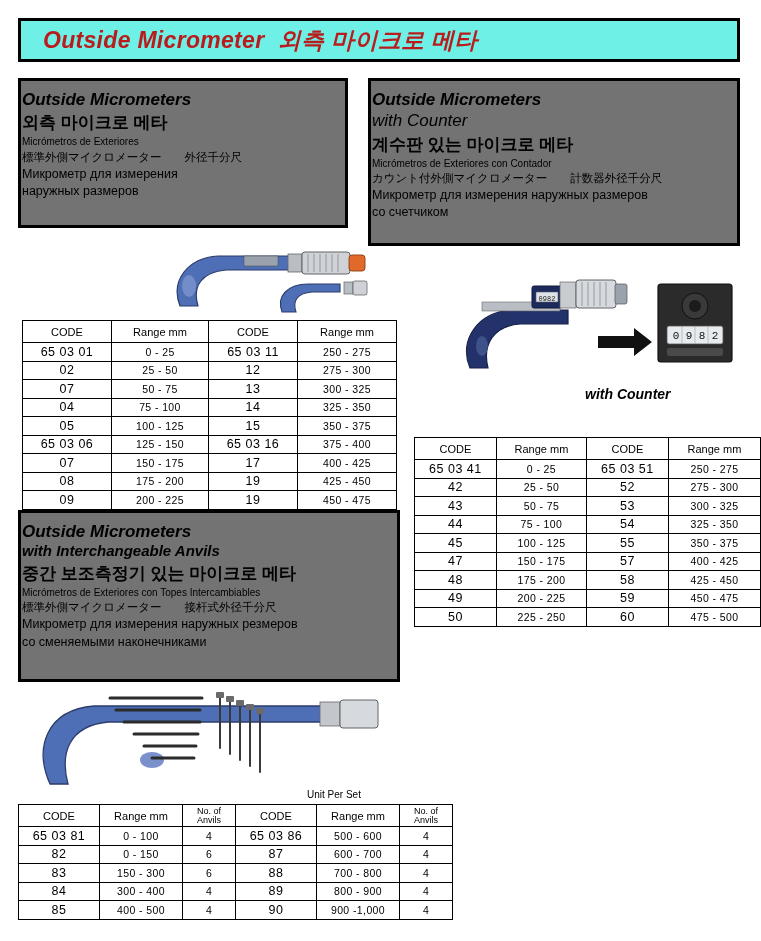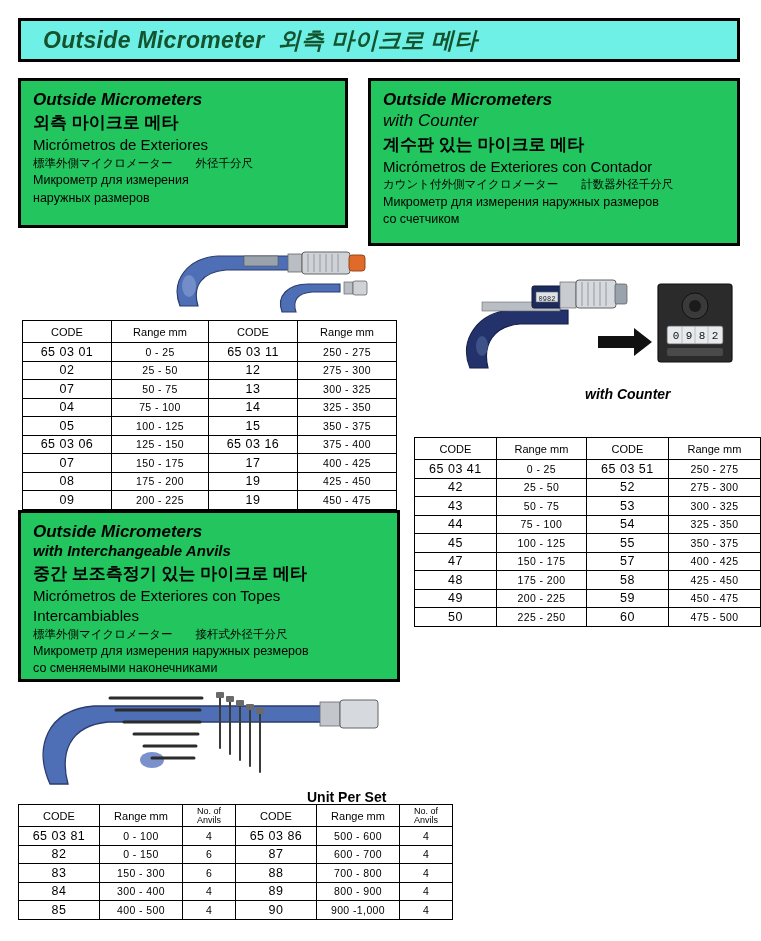--- a/index.html
+++ b/index.html
@@ -13,32 +13,32 @@
   .page{position:relative;width:761px;height:941px;}
 
   
   .banner{
     position:absolute;left:18px;top:18px;width:722px;height:44px;
     background:#6ef0e6;border:3px solid #000;box-sizing:border-box;
     display:flex;align-items:center;
   }
   .banner .t{
     font-size:23px;font-weight:bold;font-style:italic;
-    padding-left:22px;letter-spacing:.3px;color:#14532d;
+    padding-left:22px;letter-spacing:.3px;color:#b91c1c;
     white-space:nowrap;
   }
 
   
   .hdrbox{
-    position:absolute;background:#22c55e;border:3px solid #000;box-sizing:border-box;
-    padding:8px 10px 8px 12px;
+    position:absolute;background:#737373;border:3px solid #000;box-sizing:border-box;
+    padding:8px 10px 8px 1px;
   }
   .hdrbox .h1{font-size:17px;font-weight:bold;font-style:italic;line-height:1.25;}
   .hdrbox .h2{font-size:17px;font-weight:bold;line-height:1.3;margin-top:2px;}
-  .hdrbox .ln{font-size:15px;line-height:1.32;margin-top:1px;}
+  .hdrbox .ln{font-size:10px;line-height:1.32;margin-top:1px;}
   .hdrbox .ln.jp{font-size:11.5px;}
   .hdrbox .ln.ru{font-size:12.5px;}
 
   
   table.grid{border-collapse:collapse;font-size:11px;background:#fff;}
   table.grid td,table.grid th{
     border:1px solid #000;text-align:center;padding:1px 2px;font-weight:normal;
   }
   table.grid th{font-size:11px;font-weight:normal;height:19px;}
   table.grid td{height:15.5px;}
@@ -61,21 +61,21 @@
 
   .tbl3{position:absolute;left:18px;top:804px;}
   .tbl3 .c1{width:76px;}
   .tbl3 .c2{width:78px;}
   .tbl3 .c3{width:48px;}
   .tbl3 .c4{width:76px;}
   .tbl3 .c5{width:78px;}
   .tbl3 .c6{width:48px;}
 
   .unitset{
-    position:absolute;left:307px;top:789px;font-size:14px;font-weight:bold;text-align:right;
+    position:absolute;left:307px;top:789px;font-size:10px;font-weight:normal;text-align:right;
   }
   .twoline{line-height:1.0;font-size:9px;}
 
   .withcounter{
     position:absolute;left:585px;top:386px;font-size:14px;font-weight:bold;font-style:italic;
   }
 
   
   .ill{position:absolute;}
   svg{display:block;}

